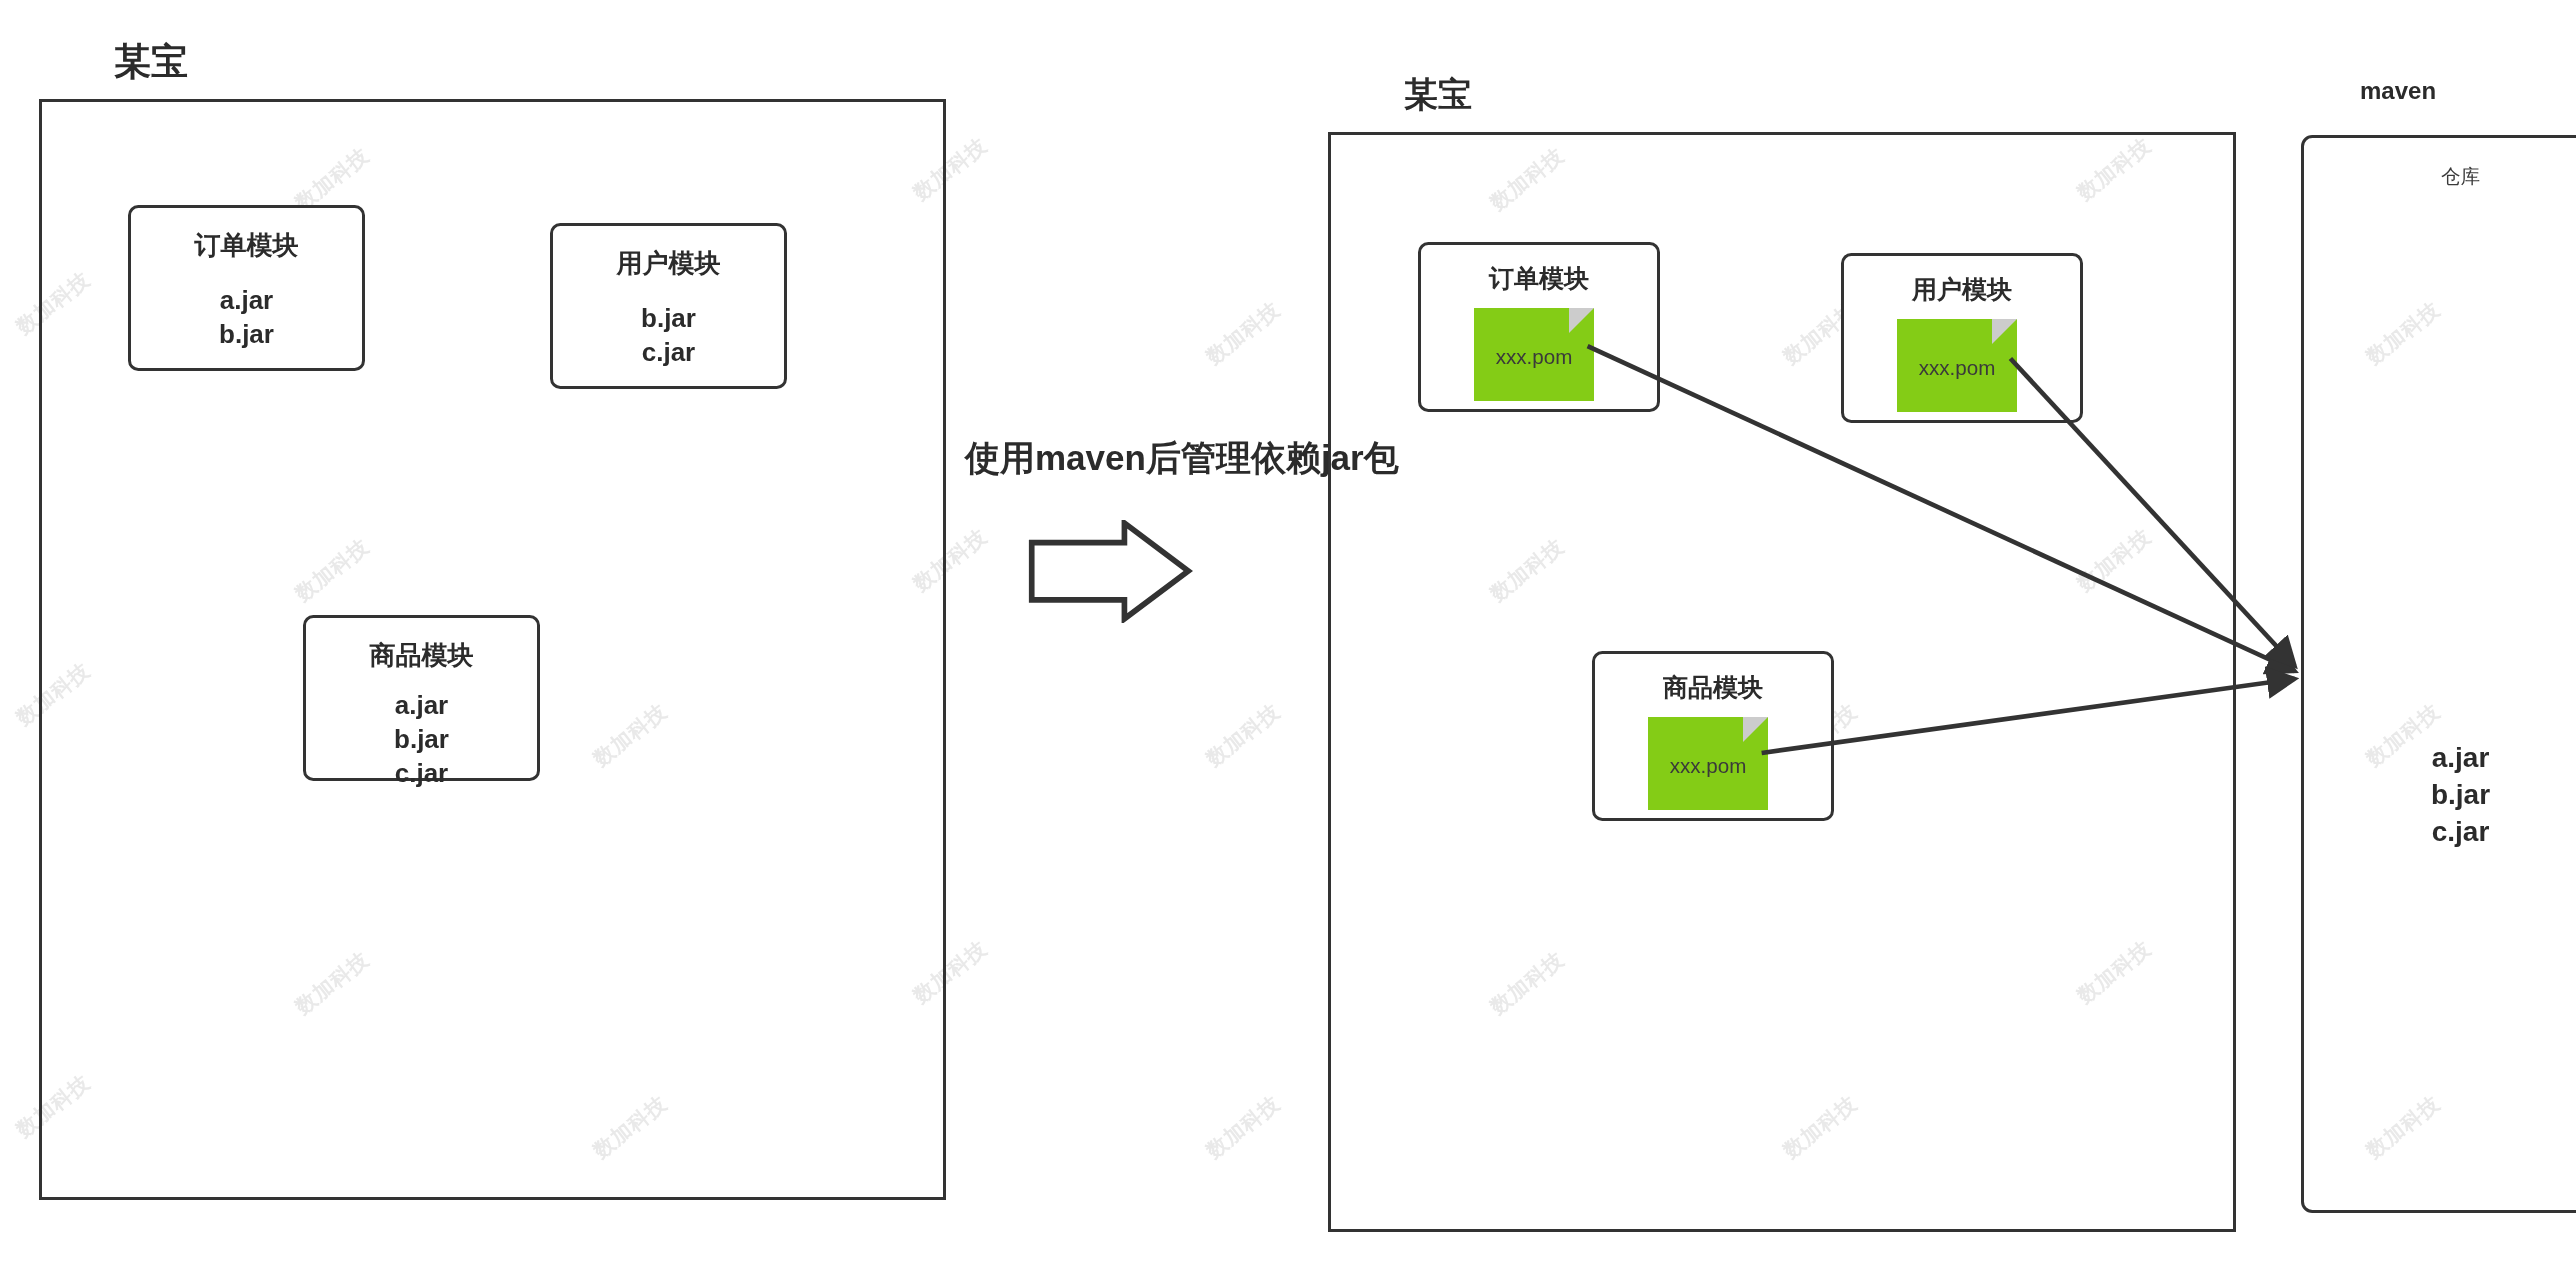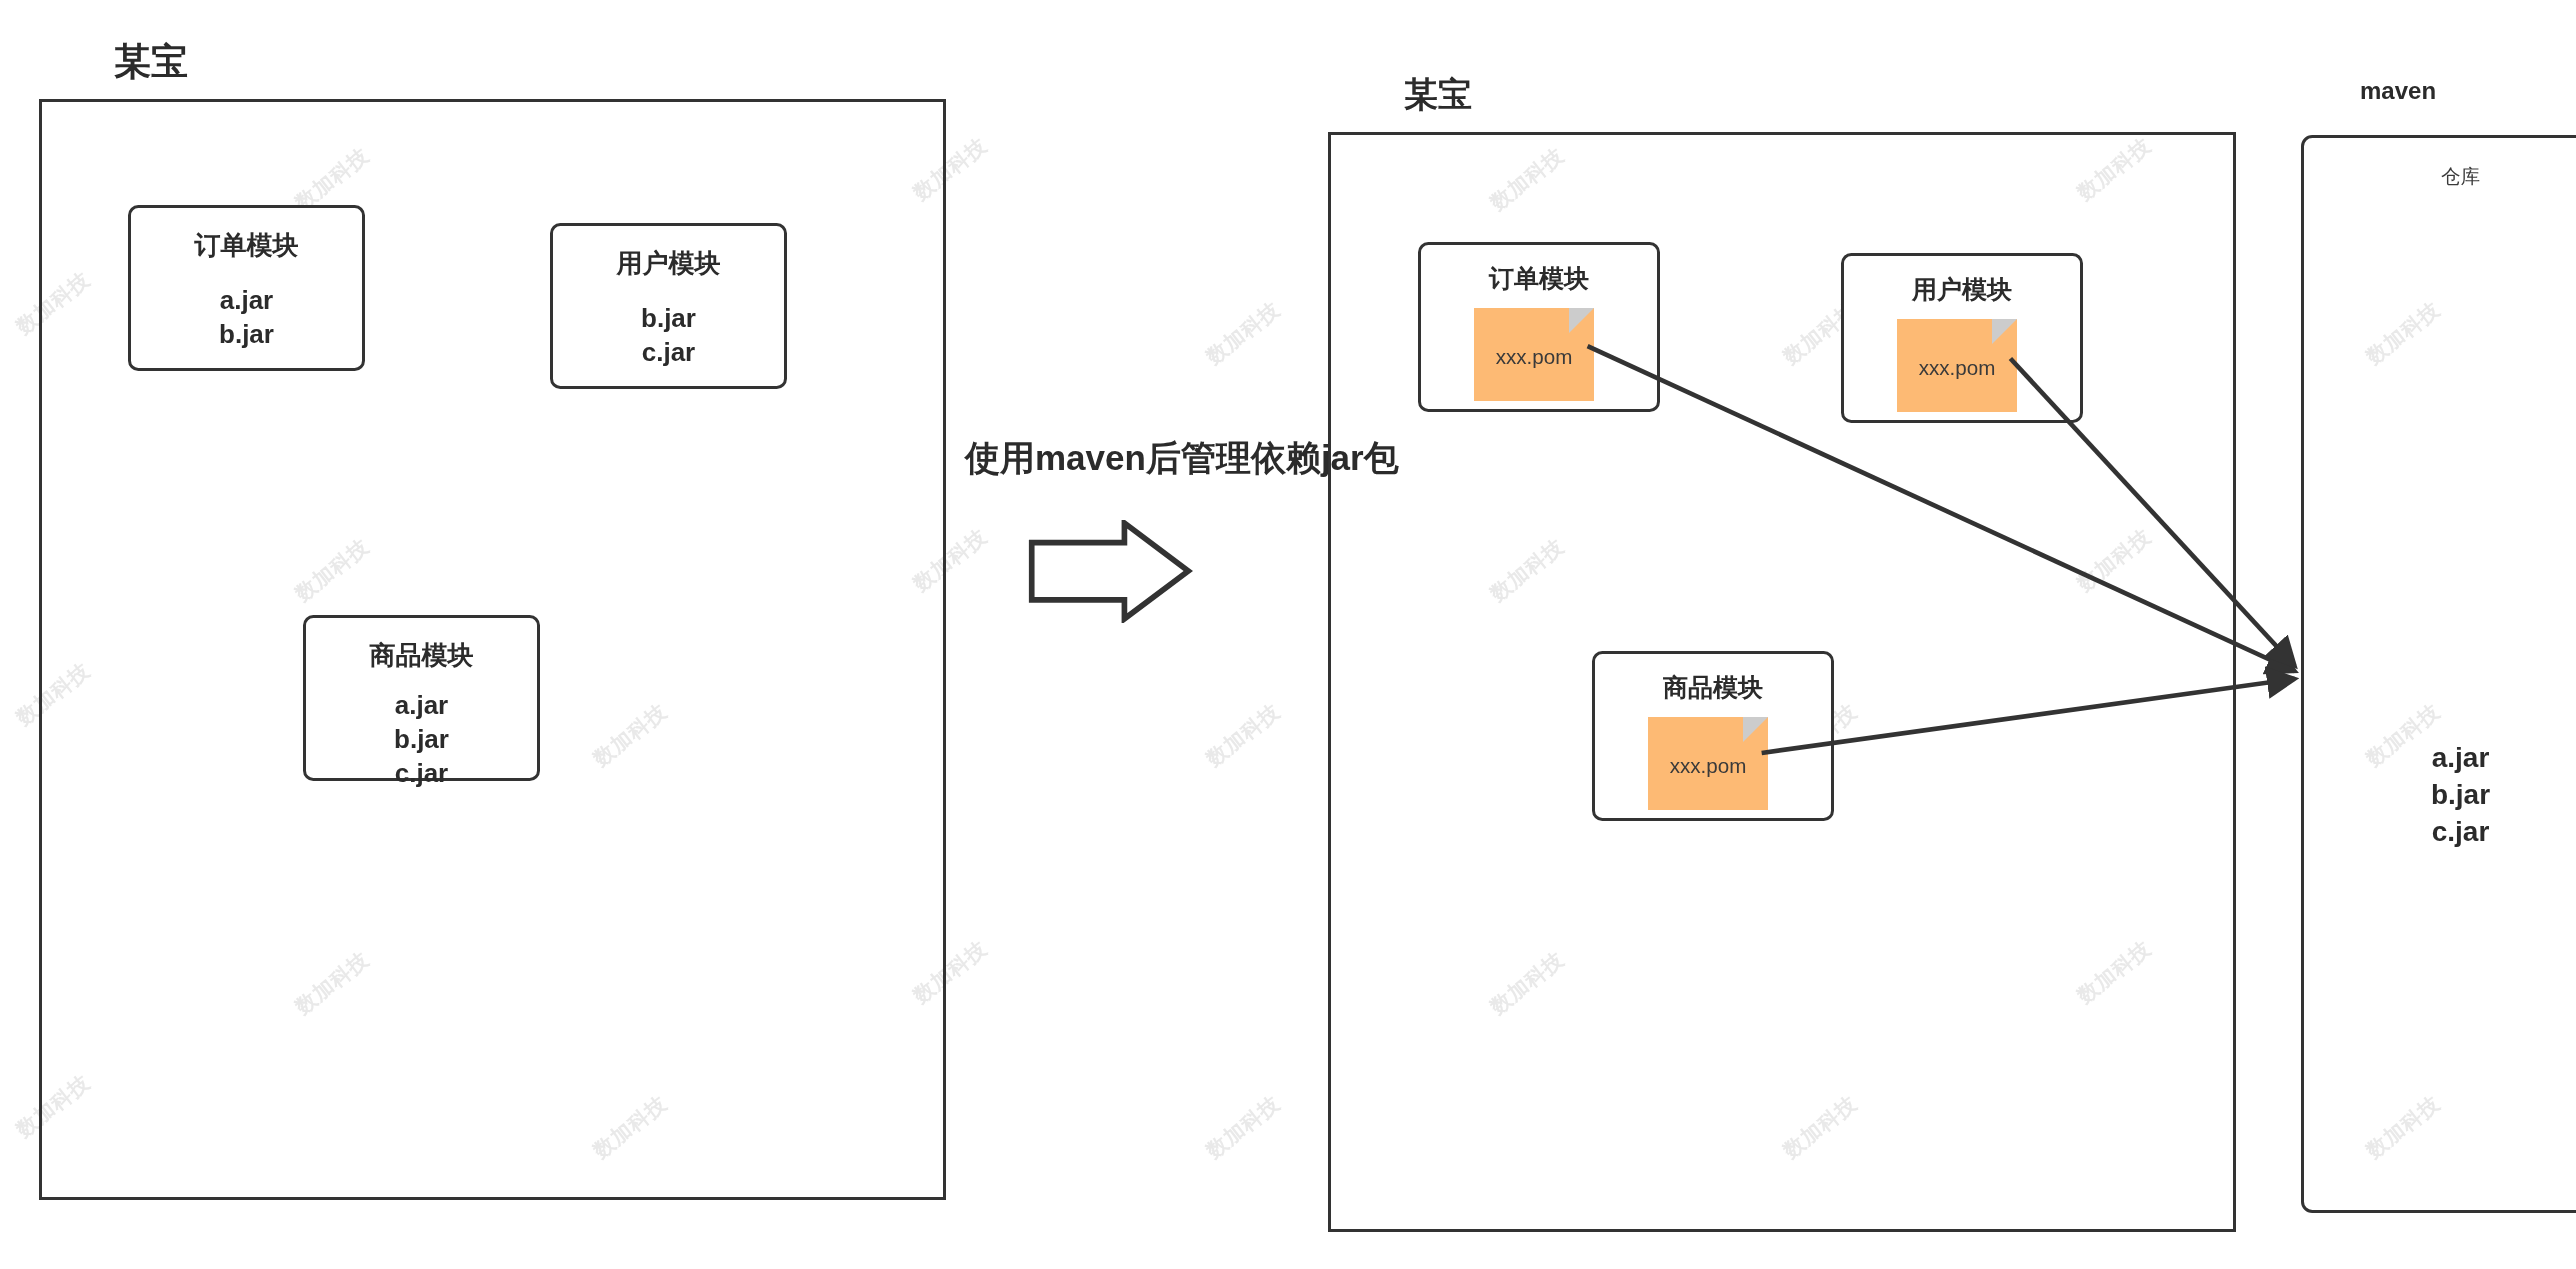--- a/index.html
+++ b/index.html
@@ -85,21 +85,21 @@
     color: #2b2b2b;
   }
   .jar-list div {
     line-height: 1.30;
     white-space: nowrap;
   }
 
   
   .pom-note {
     position: absolute;
-    background: #fdba74;
+    background: #84cc16;
     z-index: 5;
   }
   .pom-fold {
     position: absolute;
     top: 0;
     right: 0;
     width: 0;
     height: 0;
     border-style: solid;
     border-width: 0 0 25px 25px;

